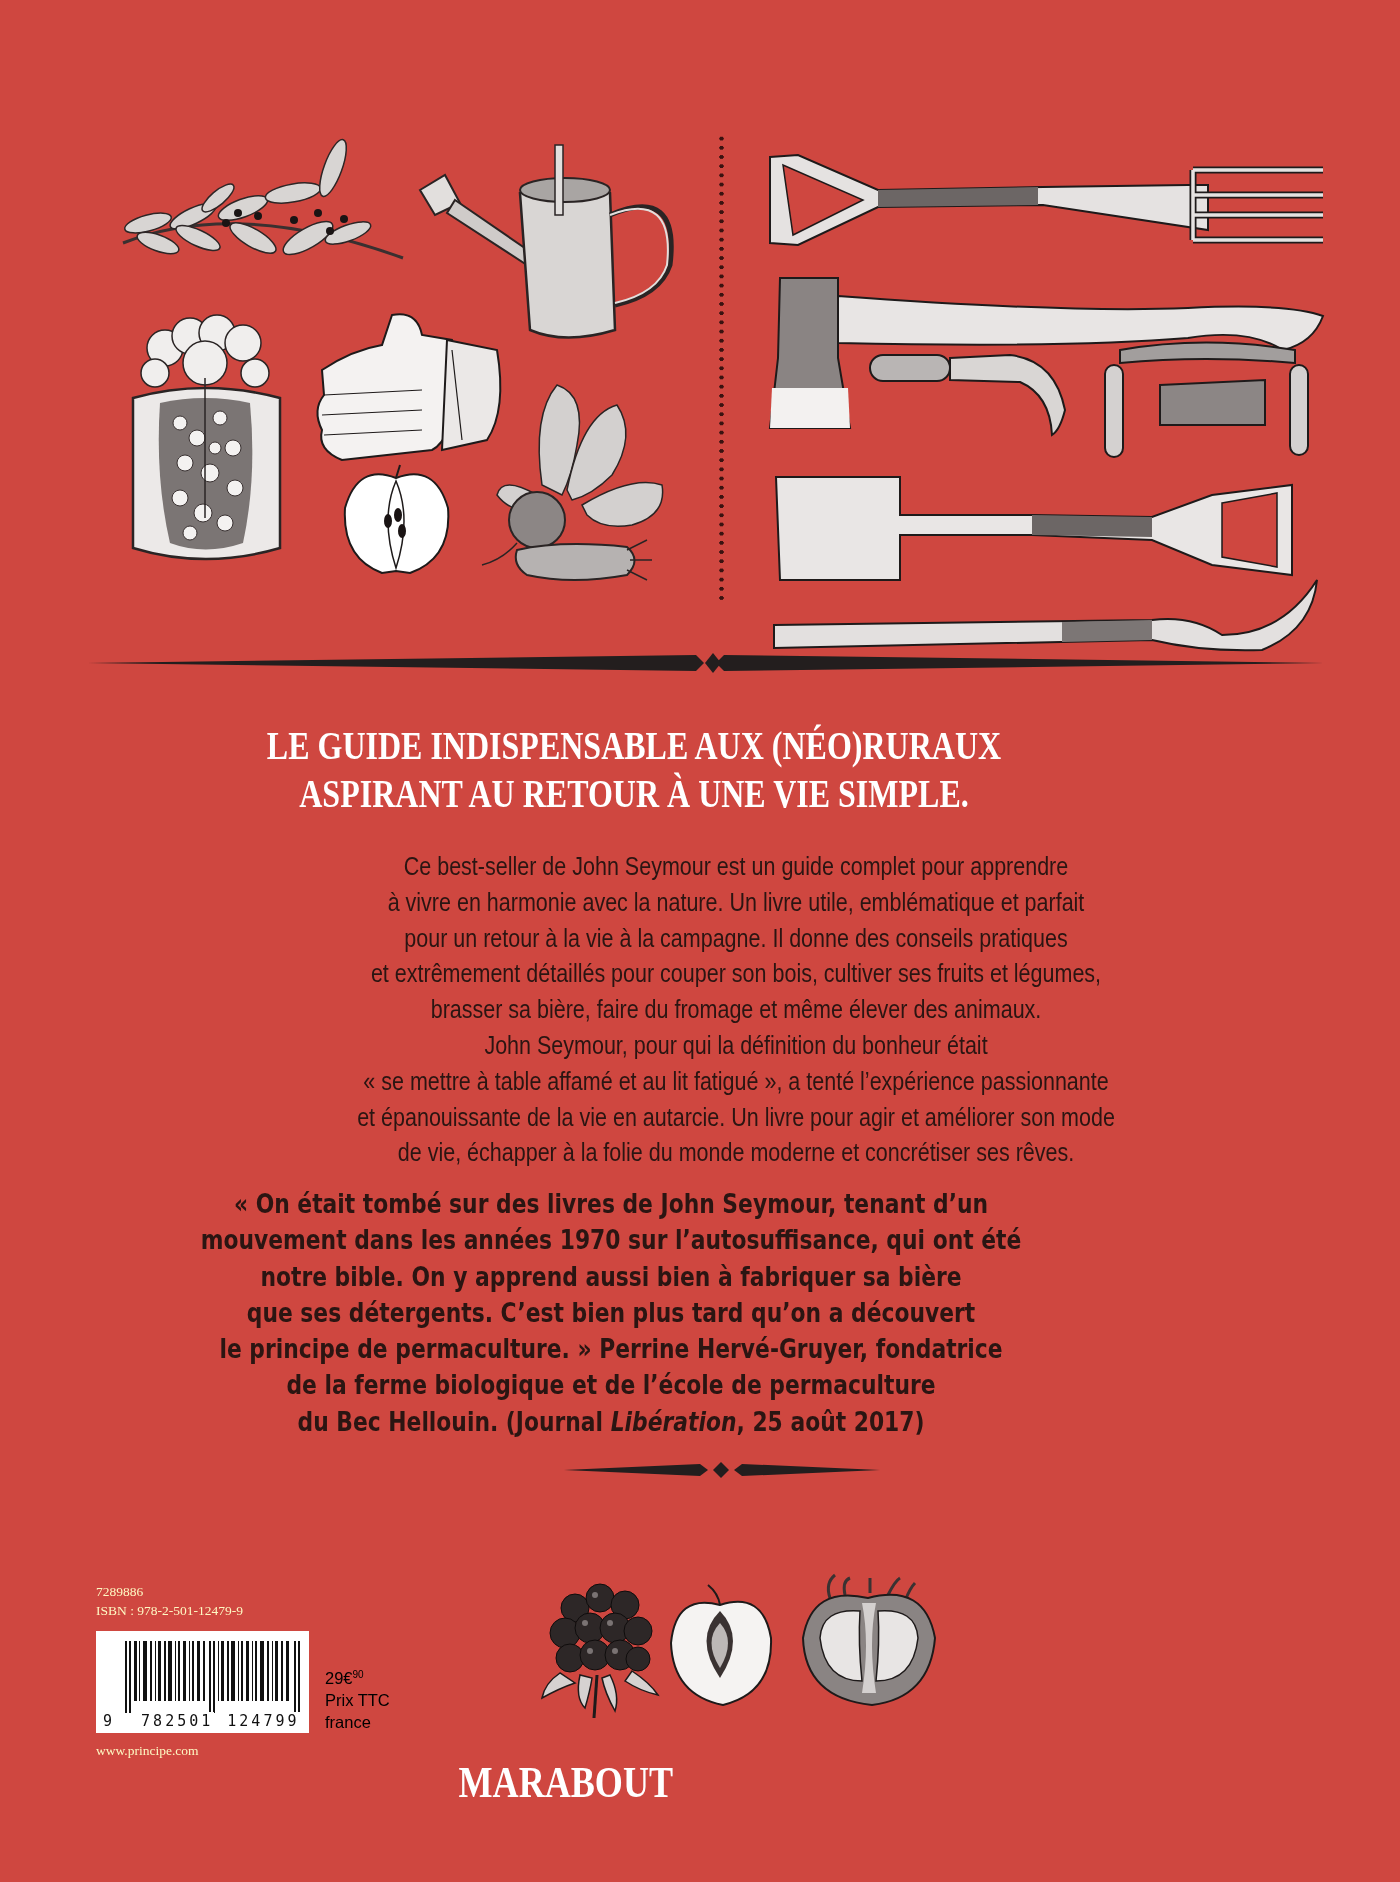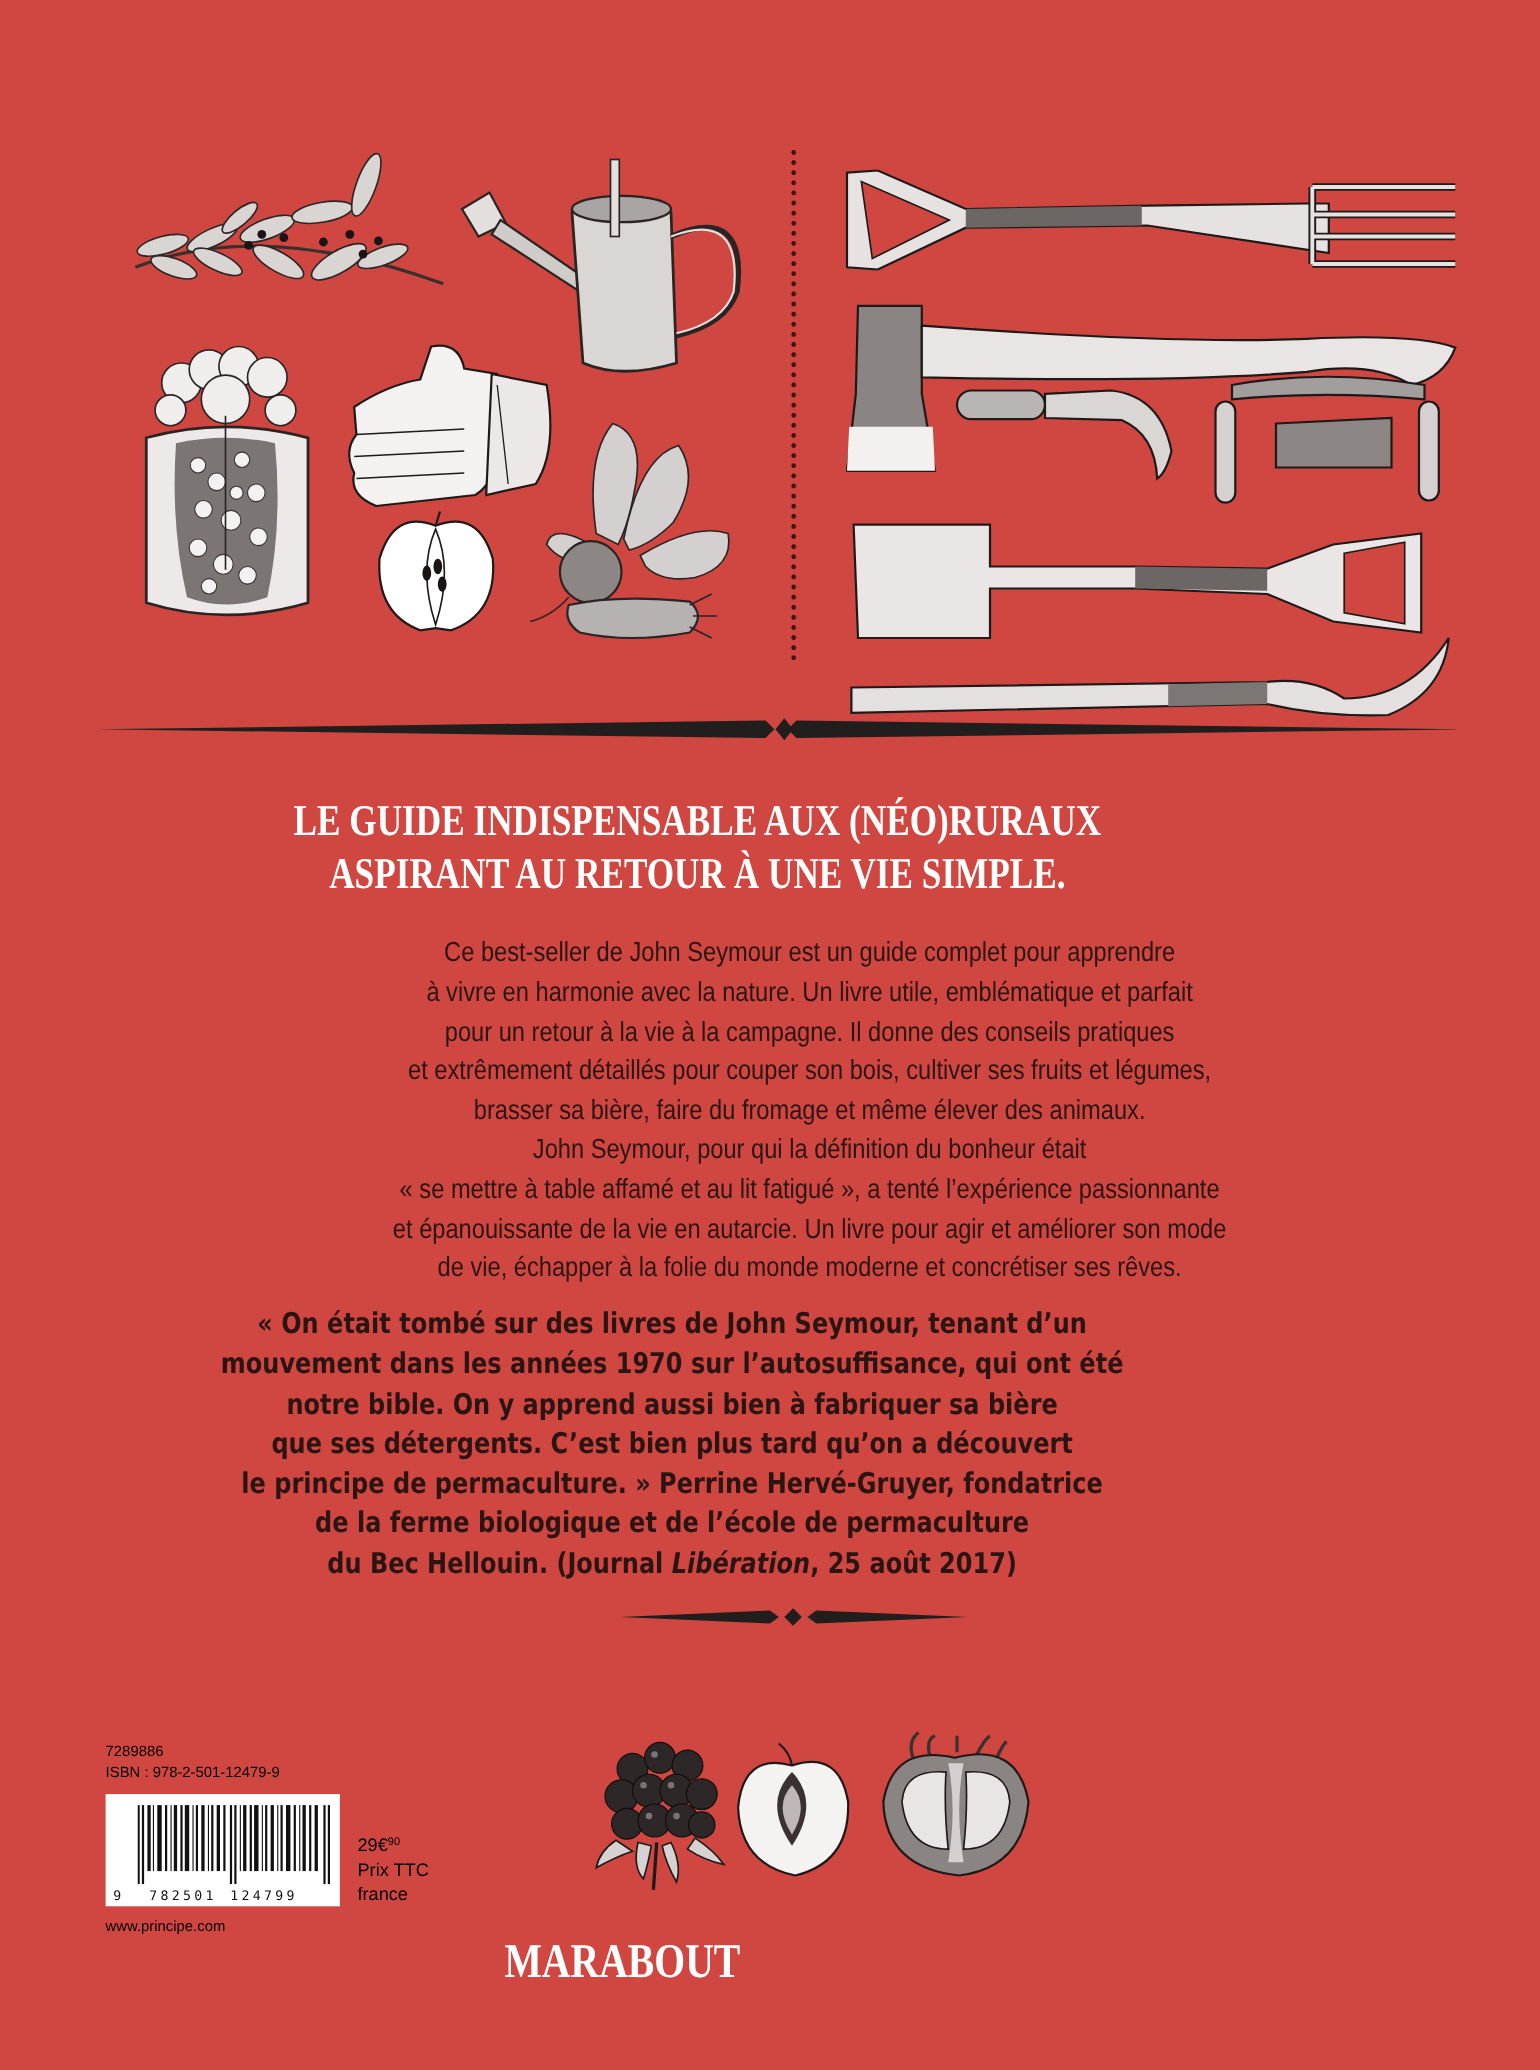--- a/index.html
+++ b/index.html
@@ -43,31 +43,31 @@
   .quote-text {
     position: absolute; left: 0; width: 1222px; top: 1186px;
     text-align: center; color: #2b1512;
     font-family: "DejaVu Sans", sans-serif; font-weight: bold;
     font-size: 26px; line-height: 36.3px;
   }
   .quote-text .line { display: block; white-space: nowrap; transform: scaleX(0.84); transform-origin: center; }
   .quote-text em { font-style: italic; }
 
   .meta-small {
-    position: absolute; left: 96px; color: #000000;
-    font-family: Liberation Sans, sans-serif; font-size: 13.5px; line-height: 19px;
+    position: absolute; left: 96px; color: #fef9c3;
+    font-family: Liberation Serif, serif; font-size: 13.5px; line-height: 19px;
   }
   .barcode-box {
     position: absolute; left: 96px; top: 1631px; width: 213px; height: 102px;
     background: #ffffff;
   }
   .barcode-bars { position: absolute; left: 29px; top: 10px; width: 175px; height: 72px; }
   .barcode-digits {
     position: absolute; left: 6px; bottom: 3px; right: 6px;
-    font-family: "DejaVu Sans Mono", monospace; font-size: 12px; color: #111;
+    font-family: "DejaVu Sans Mono", monospace; font-size: 15px; color: #111;
     letter-spacing: 3px; white-space: nowrap;
   }
   .barcode-digits span { background: #fff; padding: 0 1px; }
 
   .price {
     position: absolute; left: 325px; top: 1664px; color: #000000;
     font-family: Liberation Sans, sans-serif; font-size: 16.5px; line-height: 22px;
   }
   .price sup { font-size: 10px; vertical-align: 6px; }
 

